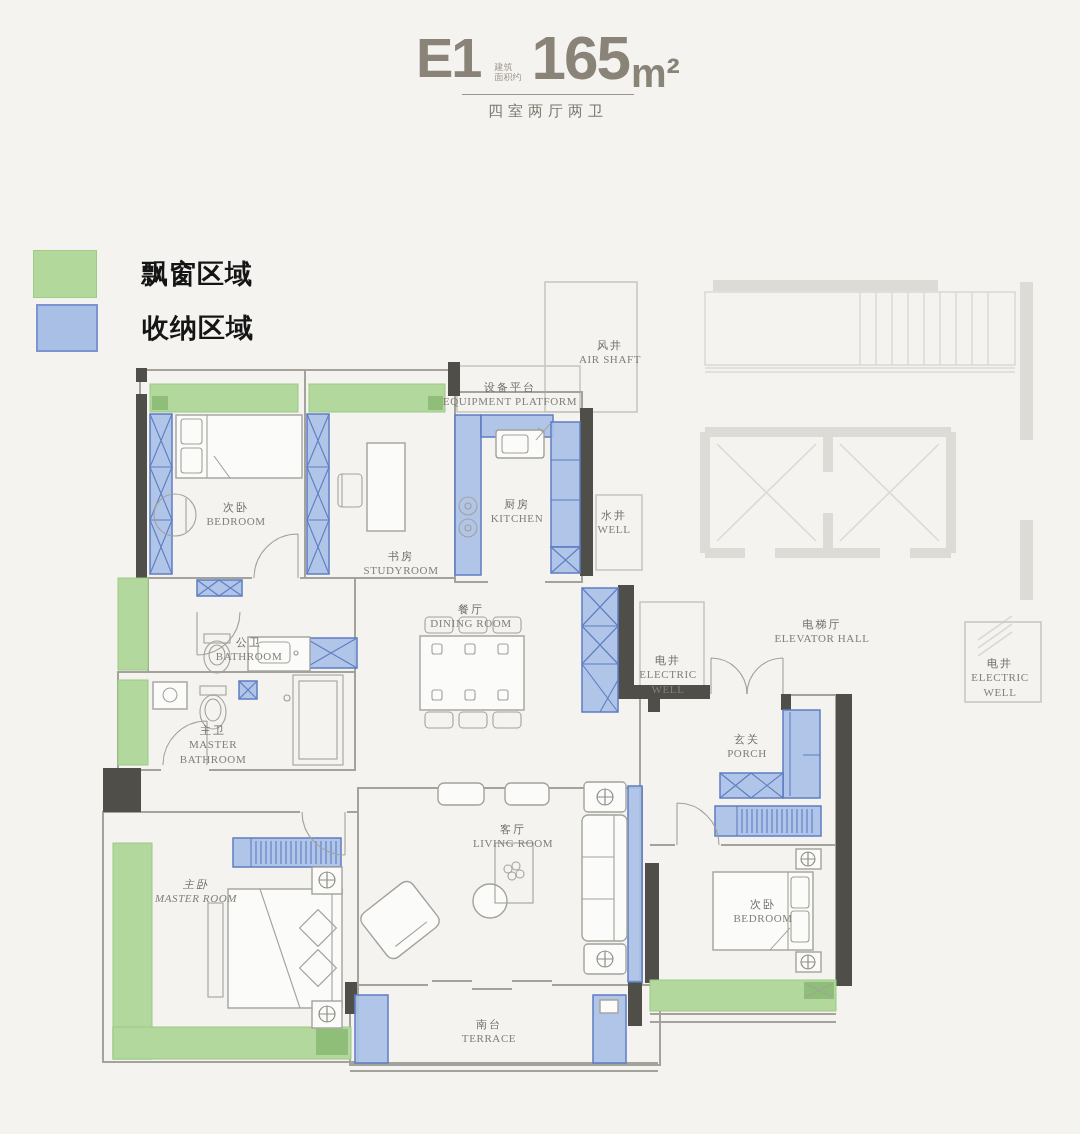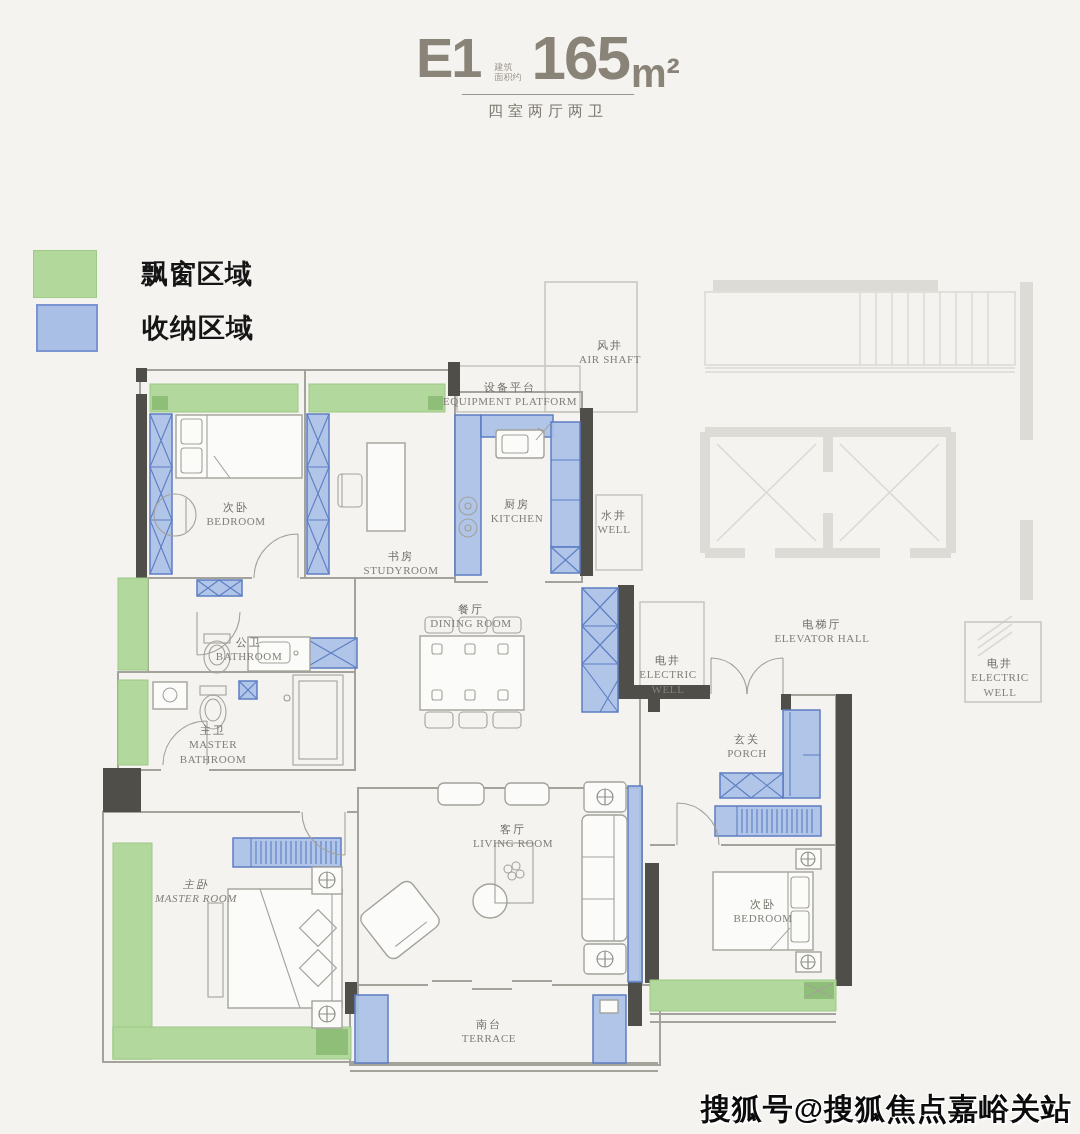--- a/index.html
+++ b/index.html
@@ -358,15 +358,14 @@
   <div class="rlabel" style="left:763px;top:911px;">
     <div class="zh">次卧</div>
     <div class="en">BEDROOM</div>
   </div>
   <div class="rlabel" style="left:489px;top:1031px;">
     <div class="zh">南台</div>
     <div class="en">TERRACE</div>
   </div>
   </div>
 
-  <div id="watermark">搜狐号@搜狐焦点嘉峪关站</div>
 
 </div>
 
 </body></html>

